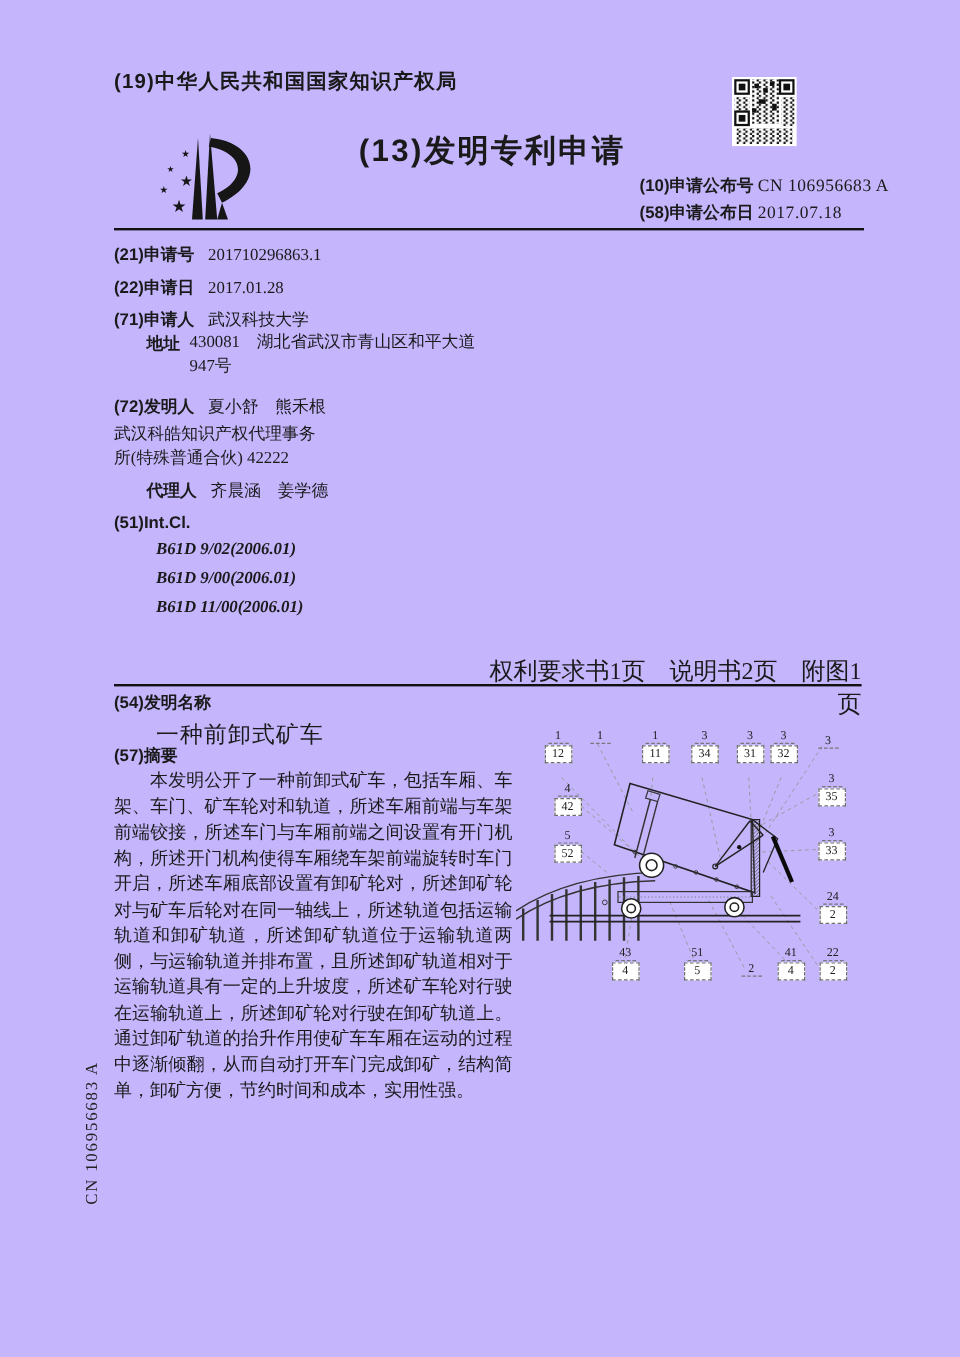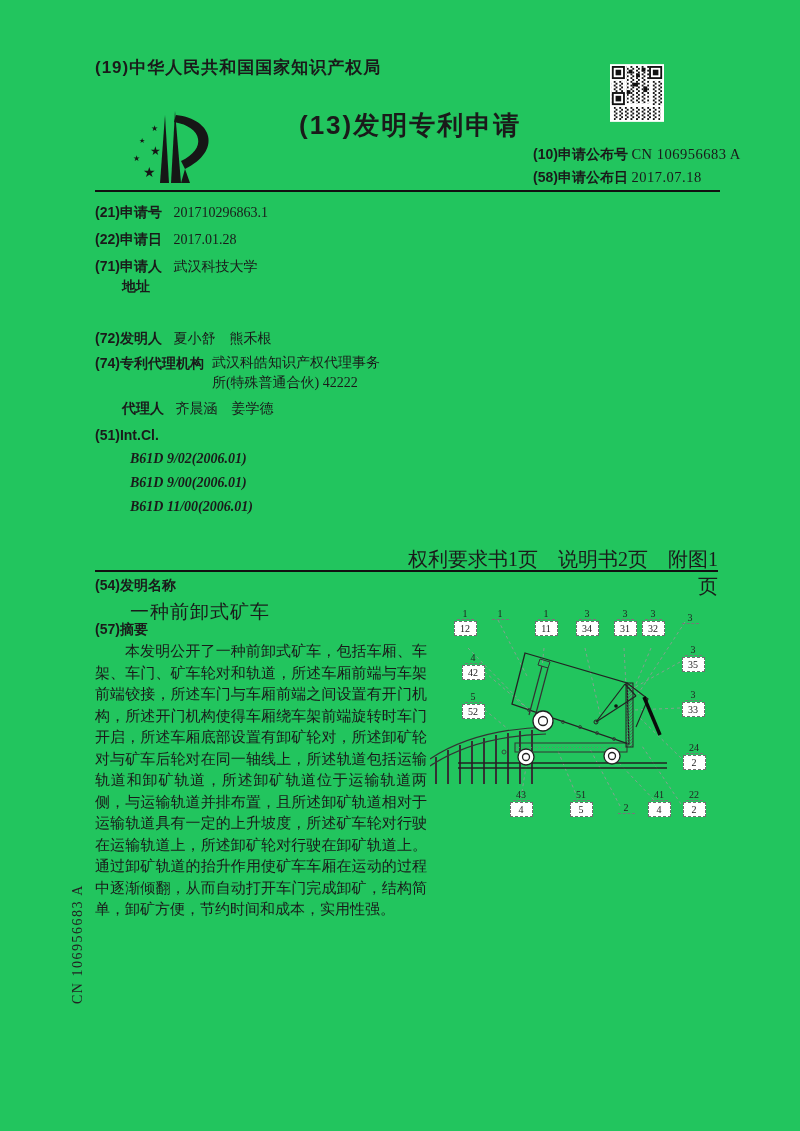--- a/index.html
+++ b/index.html
@@ -1,17 +1,17 @@
 <!DOCTYPE html>
 <html><head>
 <meta charset="utf-8">
 <style>
   html,body{margin:0;padding:0;background:#fff;}
   .page{
-    position:relative;width:800px;height:1131px;background:#22c55e;
+    position:relative;width:800px;height:1131px;background:#c4b5fd;
     font-family:"Liberation Serif",serif;color:#1a1a1a;overflow:hidden;
   }
   .abs{position:absolute;}
   .b{font-family:"Liberation Sans",sans-serif;font-weight:bold;}
   .office{left:95px;top:56px;font-size:17px;letter-spacing:1px;}
   .doctype{left:299px;top:108px;font-size:26px;letter-spacing:2px;}
   .publine{font-size:14px;white-space:nowrap;margin-left:36px;}
   .publine .val{font-size:14.5px;letter-spacing:0.5px;}
   .rule{background:#111;}
   .row{font-size:14px;line-height:20px;white-space:nowrap;}
@@ -119,27 +119,27 @@
   <div class="abs row" style="left:95px;top:229px">
     <span class="lbl">(22)申请日</span>
     <span>2017.01.28</span>
   </div>
   <div class="abs row" style="left:95px;top:256px">
     <span class="lbl">(71)申请人</span>
     <span>武汉科技大学</span>
   </div>
   <div class="abs wraprow" style="left:122px;top:276px;width:300px">
     <span class="lbl">地址</span>
+    <span class="val" style="width:252px">430081　湖北省武汉市青山区和平大道947号</span>
   </div>
   <div class="abs row" style="left:95px;top:328px">
     <span class="lbl">(72)发明人</span>
     <span>夏小舒　熊禾根</span>
   </div>
   <div class="abs wraprow" style="left:95px;top:353px;width:320px">
-    <span class="lbl">(74)专利代理机构</span>
     <span class="val" style="width:172px">武汉科皓知识产权代理事务所(特殊普通合伙) 42222</span>
   </div>
   <div class="abs row" style="left:122px;top:398px">
     <span class="lbl">代理人</span>
     <span>齐晨涵　姜学德</span>
   </div>
   <div class="abs row" style="left:95px;top:425px">
     <span class="lbl" style="font-weight:bold">(51)Int.Cl.</span>
   </div>
   <div class="abs intcl" style="left:130px;top:449px">B61D 9/02(2006.01)</div>

